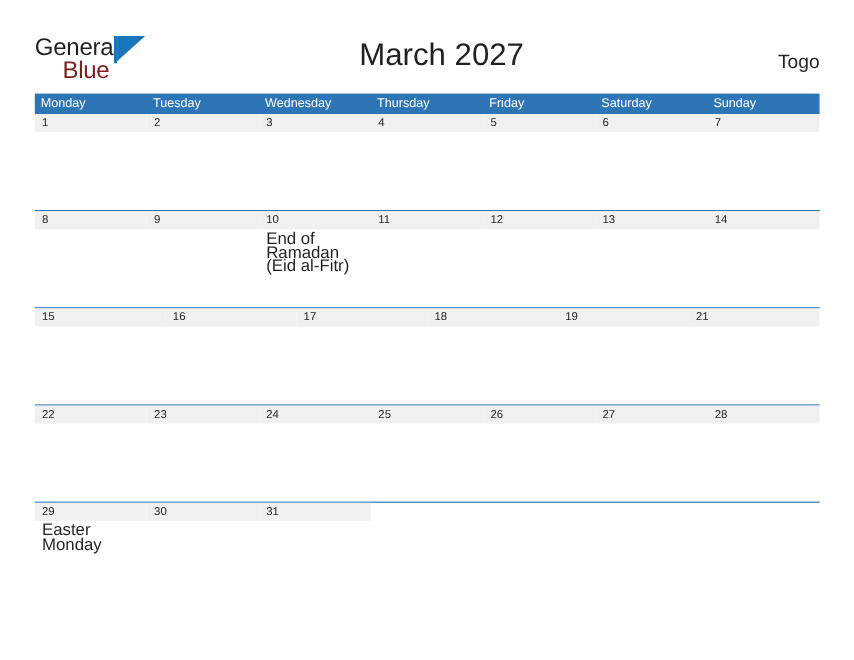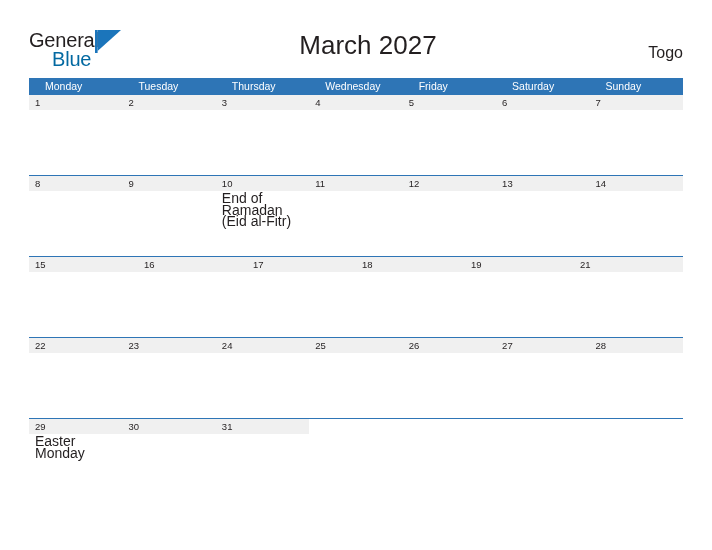--- a/index.html
+++ b/index.html
@@ -45,21 +45,21 @@
     color: #231f20;
     letter-spacing: -0.2px;
     line-height: 22px;
     white-space: nowrap;
   }
   .logo-blue {
     position: absolute;
     left: 23px;
     top: 19px;
     font-size: 20px;
-    color: #0369a1;
+    color: #7f1d1d;
     letter-spacing: -0.2px;
     line-height: 22px;
     white-space: nowrap;
   }
   .logo-flag {
     position: absolute;
     left: 66px;
     top: 1px;
     width: 26px;
     height: 23px;
@@ -100,21 +100,21 @@
     display: flex;
     width: 100%;
     background: #2e75b6;
     height: 17px;
   }
   .weekday {
     flex: 1 1 0;
     color: #ffffff;
     font-size: 10.5px;
     line-height: 17px;
-    padding-left: 16px;
+    padding-left: 5px;
     box-sizing: border-box;
     white-space: nowrap;
     overflow: hidden;
   }
 
   .week {
     width: 100%;
     border-top: 1.2px solid #2e75b6;
     box-sizing: border-box;
   }
@@ -193,22 +193,22 @@
     <div class="cal-title">March 2027</div>
 
     <div class="country">Togo</div>
 
   </div>
 
   <div class="calendar">
     <div class="weekday-row" id="weekday-row">
         <div class="weekday">Monday</div>
         <div class="weekday">Tuesday</div>
+        <div class="weekday">Wednesday</div>
         <div class="weekday">Thursday</div>
-        <div class="weekday">Wednesday</div>
         <div class="weekday">Friday</div>
         <div class="weekday">Saturday</div>
         <div class="weekday">Sunday</div>
       </div>
     <div id="weeks-container">
         <div class="week">
           <div class="week-inner">
             <div class="day-cell">
               <div class="date-band"></div>
               <div class="day-num">1</div>

